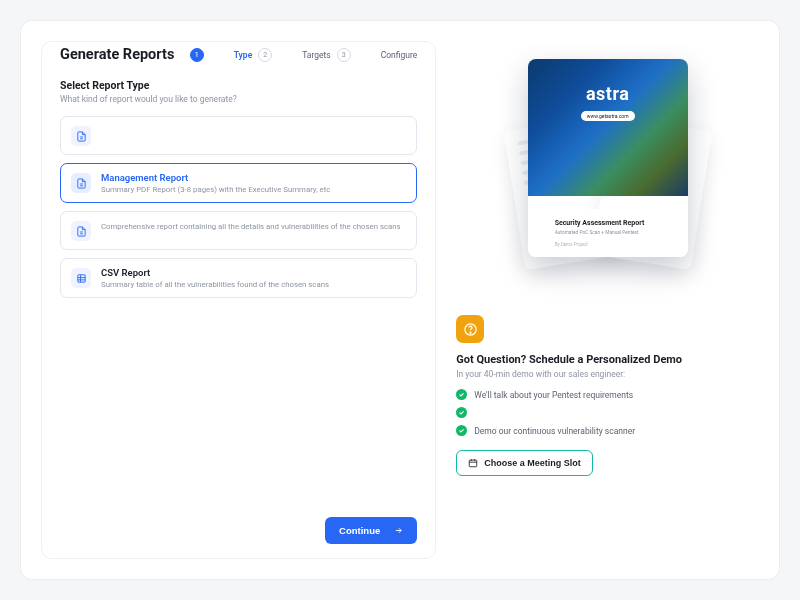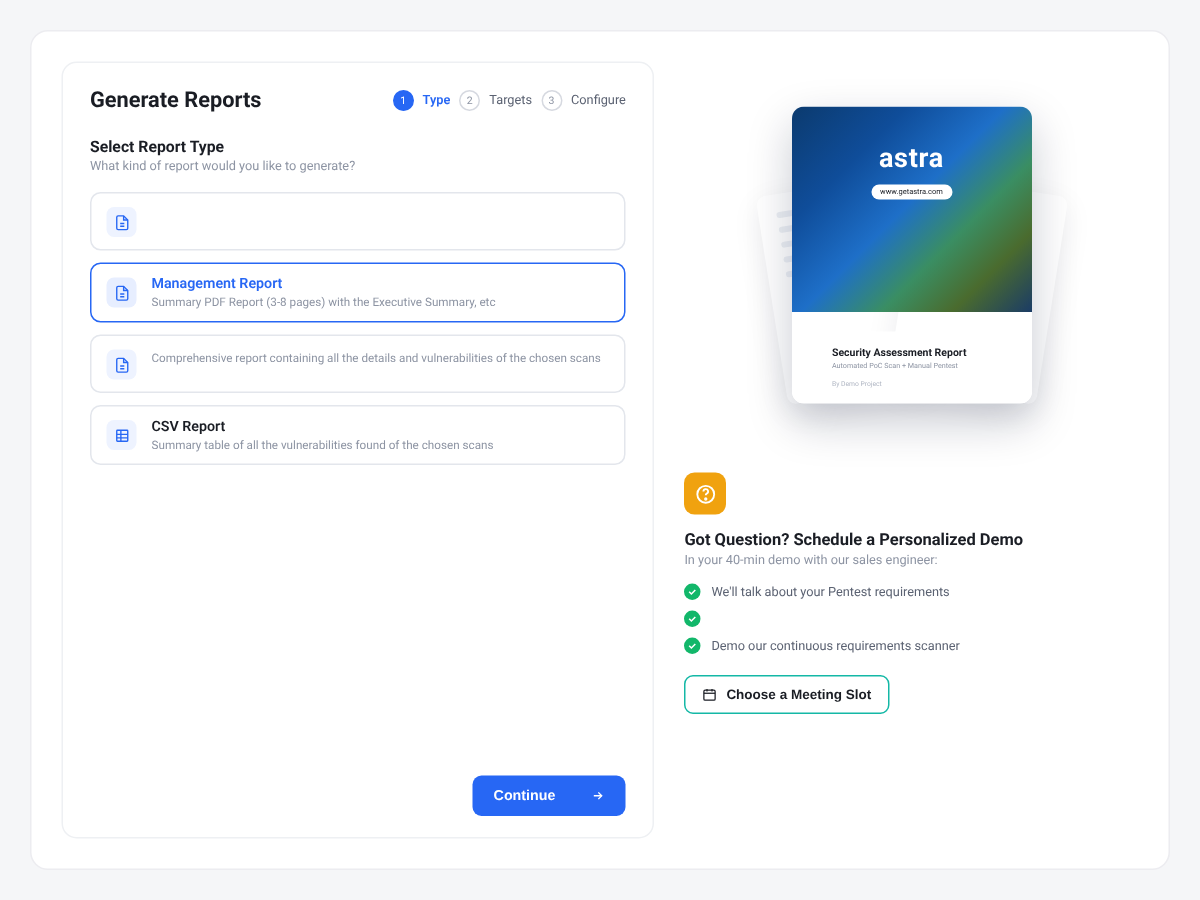--- a/index.html
+++ b/index.html
@@ -1,47 +1,47 @@
 <!DOCTYPE html>
 <html><head>
 <meta charset="utf-8">
 <style>
 * { box-sizing: border-box; margin: 0; padding: 0; }
 body { font-family: -apple-system, BlinkMacSystemFont, "Segoe UI", Roboto, Helvetica, Arial, sans-serif; background: #f5f6f8; width: 800px; height: 600px; overflow: hidden; }
 .frame { margin: 20px; background: #fff; border: 1px solid #ececf0; border-radius: 12px; padding: 20px; display: flex; gap: 20px; height: 560px; }
-.left { flex: 1.18; background: #fff; border: 1px solid #eef0f3; border-radius: 10px; padding: 16px 18px 14px 18px; display: flex; flex-direction: column; }
+.left { flex: 1.18; background: #fff; border: 1px solid #eef0f3; border-radius: 10px; padding: 4px 18px 14px 18px; display: flex; flex-direction: column; }
 .left-header { display: flex; align-items: center; justify-content: space-between; margin-bottom: 14px; }
 .title { font-size: 14.5px; font-weight: 700; color: #1a1d24; }
 .steps { display: flex; align-items: center; gap: 6px; }
 .step-dot { width: 14px; height: 14px; border-radius: 50%; border: 1px solid #d6d9e0; font-size: 7px; display: flex; align-items: center; justify-content: center; color: #8d94a3; background: #fff; }
 .step-dot.active { background: #2767f4; border-color: #2767f4; color: #fff; }
-.step-label { font-size: 8.5px; color: #5b6272; }
+.step-label { font-size: 8.5px; color: #5b6272; margin-left: 24px; }
 .step-label.active { color: #2767f4; font-weight: 600; }
 .section-title { font-size: 10.5px; font-weight: 700; color: #1a1d24; margin-top: 2px; }
 .section-sub { font-size: 8.5px; color: #8d94a3; margin-top: 2px; margin-bottom: 12px; }
 .options { display: flex; flex-direction: column; gap: 8px; }
 .option { border: 1px solid #e3e6ec; border-radius: 7px; padding: 8px 10px; display: flex; gap: 10px; align-items: flex-start; cursor: pointer; background: #fff; }
 .option.selected { border-color: #2767f4; }
 .option-icon { width: 20px; height: 20px; border-radius: 5px; background: #eef3ff; display: flex; align-items: center; justify-content: center; flex-shrink: 0; margin-top: 1px; }
 .option-icon svg { width: 11px; height: 11px; }
 .option.selected .option-icon { background: #e7eeff; }
 .option-title { font-size: 9.5px; font-weight: 600; color: #1a1d24; }
 .option.selected .option-title { color: #2767f4; }
 .option-desc { font-size: 7.8px; color: #8d94a3; margin-top: 2px; }
 .left-footer { margin-top: auto; display: flex; justify-content: flex-end; }
-.continue-btn { background: #2767f4; color: #fff; border: none; border-radius: 6px; font-size: 9.5px; font-weight: 600; padding: 8px 14px; display: flex; align-items: center; gap: 24px; cursor: pointer; }
+.continue-btn { background: #2767f4; color: #fff; border: none; border-radius: 6px; font-size: 9.5px; font-weight: 600; padding: 8px 14px; display: flex; align-items: center; gap: 14px; cursor: pointer; }
 .continue-btn svg { width: 9px; height: 9px; }
 .right { flex: 1; display: flex; flex-direction: column; }
 .preview { flex: 0 0 auto; display: flex; align-items: center; justify-content: center; padding: 10px 0 18px 0; position: relative; }
 .preview-stack { position: relative; width: 200px; height: 230px; }
 .bg-page { position: absolute; width: 100px; height: 140px; background: #fff; border-radius: 6px; box-shadow: 0 6px 20px rgba(10, 20, 50, 0.08); padding: 12px; }
 .bg-page.left-p { left: 6px; bottom: 18px; transform: rotate(-9deg); }
 .bg-page.right-p { right: 6px; bottom: 18px; transform: rotate(9deg); }
 .bg-line { height: 4px; background: #eceff4; border-radius: 2px; margin-bottom: 6px; }
-.cover { position: absolute; left: 50%; top: 20px; transform: translateX(-50%); width: 160px; height: 198px; border-radius: 8px; box-shadow: 0 12px 30px rgba(10, 20, 50, 0.22); overflow: hidden; display: flex; flex-direction: column; gap: 13px; }
+.cover { position: absolute; left: 50%; top: 8px; transform: translateX(-50%); width: 160px; height: 198px; border-radius: 8px; box-shadow: 0 12px 30px rgba(10, 20, 50, 0.22); overflow: hidden; display: flex; flex-direction: column; gap: 13px; }
 .cover-top { flex: 1; background: linear-gradient(135deg, #0b3a6e 0%, #0f4d9a 26%, #1e6fc8 48%, #3a8e63 66%, #4a6b2e 82%, #1b3c66 100%); display: flex; flex-direction: column; align-items: center; justify-content: flex-start; padding-top: 24px; }
 .cover-logo { color: #fff; font-size: 18px; font-weight: 700; letter-spacing: 0.5px; }
 .cover-url { margin-top: 7px; background: #fff; color: #1a1d24; font-size: 5px; padding: 2px 6px; border-radius: 8px; }
 .cover-bottom { background: #fff; padding: 10px 27px; }
 .cover-heading { font-size: 7px; font-weight: 700; color: #1a1d24; }
 .cover-sub { font-size: 4.8px; color: #8d94a3; margin-top: 3px; }
 .cover-by { font-size: 4.5px; color: #b0b6c3; margin-top: 7px; }
 .demo { margin-top: 16px; }
 .demo-icon { width: 28px; height: 28px; background: #f0a20f; border-radius: 7px; display: flex; align-items: center; justify-content: center; margin-bottom: 10px; }
 .demo-icon svg { width: 15px; height: 15px; }
@@ -200,21 +200,21 @@
                 <polyline points="5 12 10 17 19 8"></polyline>
               </svg>
             </div>
         </div>
         <div class="check-item">
           <div class="check-dot">
               <svg viewBox="0 0 24 24" fill="none" stroke="#fff" stroke-width="3.5">
                 <polyline points="5 12 10 17 19 8"></polyline>
               </svg>
             </div>
-          <div class="check-text">Demo our continuous requirements scanner</div>
+          <div class="check-text">Demo our continuous vulnerability scanner</div>
         </div>
       </div>
       <button class="meeting-btn">
         <svg viewBox="0 0 24 24" fill="none" stroke="#1a1d24" stroke-width="2">
             <rect x="3" y="5" width="18" height="16" rx="2"></rect>
             <line x1="3" y1="10" x2="21" y2="10"></line>
             <line x1="8" y1="3" x2="8" y2="7"></line>
             <line x1="16" y1="3" x2="16" y2="7"></line>
           </svg>
         <span>Choose a Meeting Slot</span>

